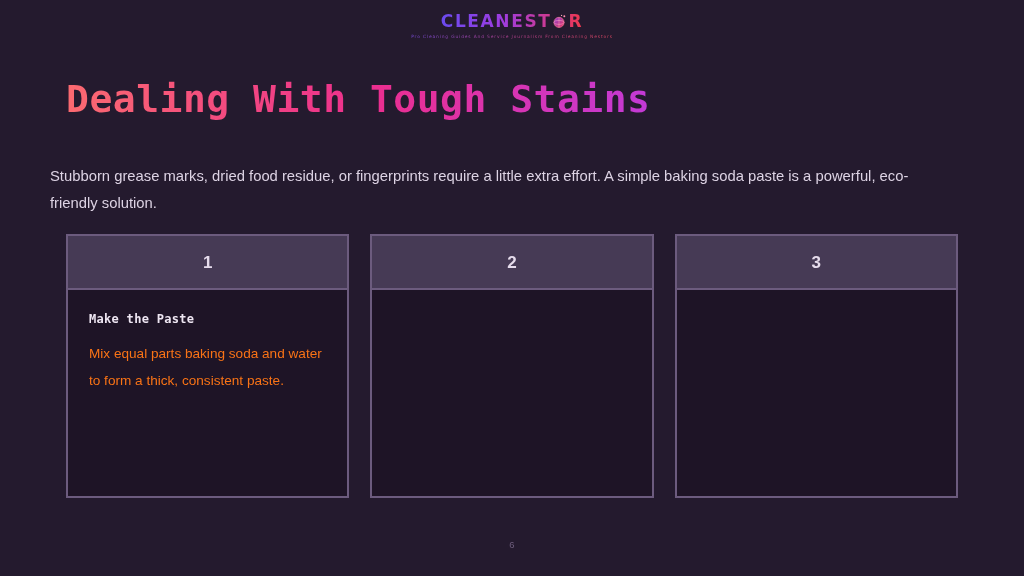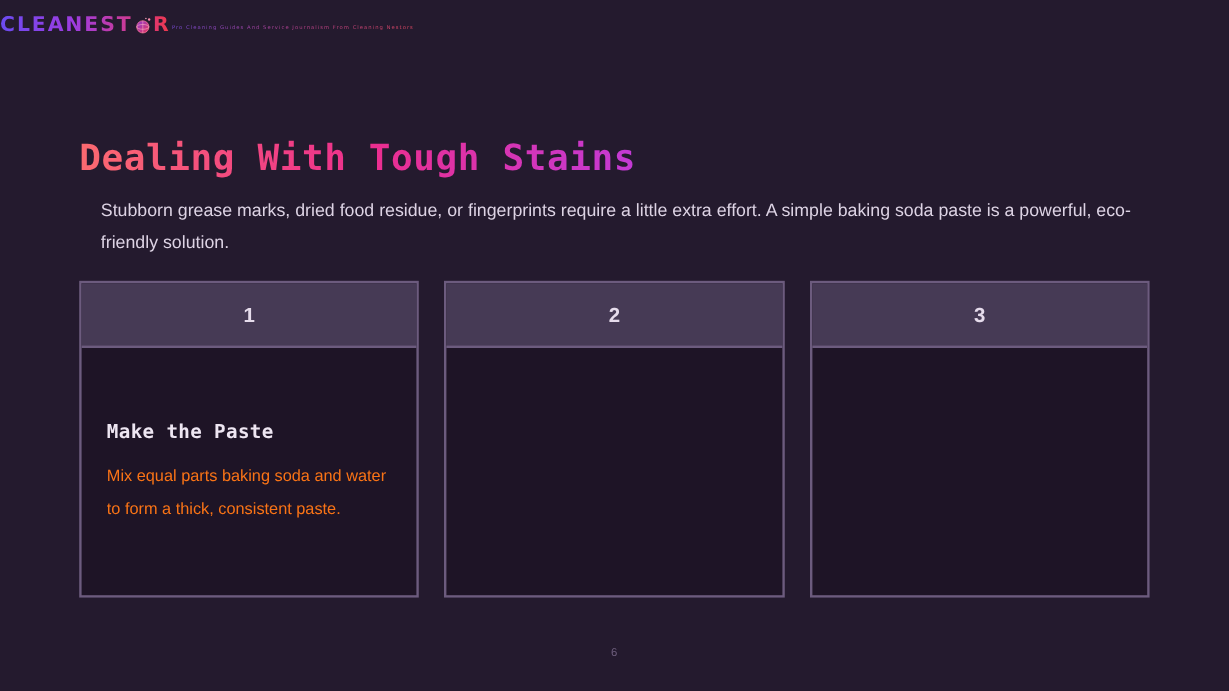--- a/index.html
+++ b/index.html
@@ -16,21 +16,21 @@
     position: relative;
   }
 
   
   .brand {
     position: absolute;
     top: 13px;
     left: 0;
     width: 100%;
     display: flex;
-    flex-direction: row;
+    flex-direction: column;
     align-items: center;
     gap: 1px;
   }
 
   .brand-wordmark {
     display: flex;
     align-items: center;
     font-family: "DejaVu Sans", sans-serif;
     font-size: 17px;
     font-weight: bold;
@@ -75,37 +75,36 @@
     white-space: nowrap;
     margin-top: 3px;
   }
 
   
   .slide-title {
     position: absolute;
     left: 66px;
     top: 77px;
     font-family: "DejaVu Sans Mono", monospace;
-    font-size: 30px;
+    font-size: 38px;
     font-weight: bold;
     letter-spacing: 0.5px;
     line-height: 1.18;
     white-space: nowrap;
     background: linear-gradient(90deg, #fb6a70 0%, #ec2e8e 52%, #c33ad6 100%);
     -webkit-background-clip: text;
     background-clip: text;
     color: transparent;
-    margin-top: 38px;
     -webkit-text-fill-color: transparent;
   }
 
   
   .slide-intro {
     position: absolute;
-    left: 84px;
+    left: 50px;
     top: 163px;
     width: 892px;
     font-size: 14.8px;
     line-height: 27px;
     color: #ddd3e4;
   }
 
   
   .cards {
     position: absolute;
@@ -143,27 +142,26 @@
     line-height: 1;
   }
 
   .card-body {
     padding: 22px 21px 0 21px;
     flex: 1 1 auto;
   }
 
   .card-title {
     font-family: "DejaVu Sans Mono", monospace;
-    font-size: 16px;
+    font-size: 12px;
     font-weight: bold;
     color: #eee6f2;
     letter-spacing: 0.3px;
     line-height: 1.2;
     margin-bottom: 14px;
-    margin-top: 38px;
   }
 
   .card-text {
     font-size: 13.6px;
     line-height: 27px;
     color: #f97316;
   }
 
   
   .page-number {

